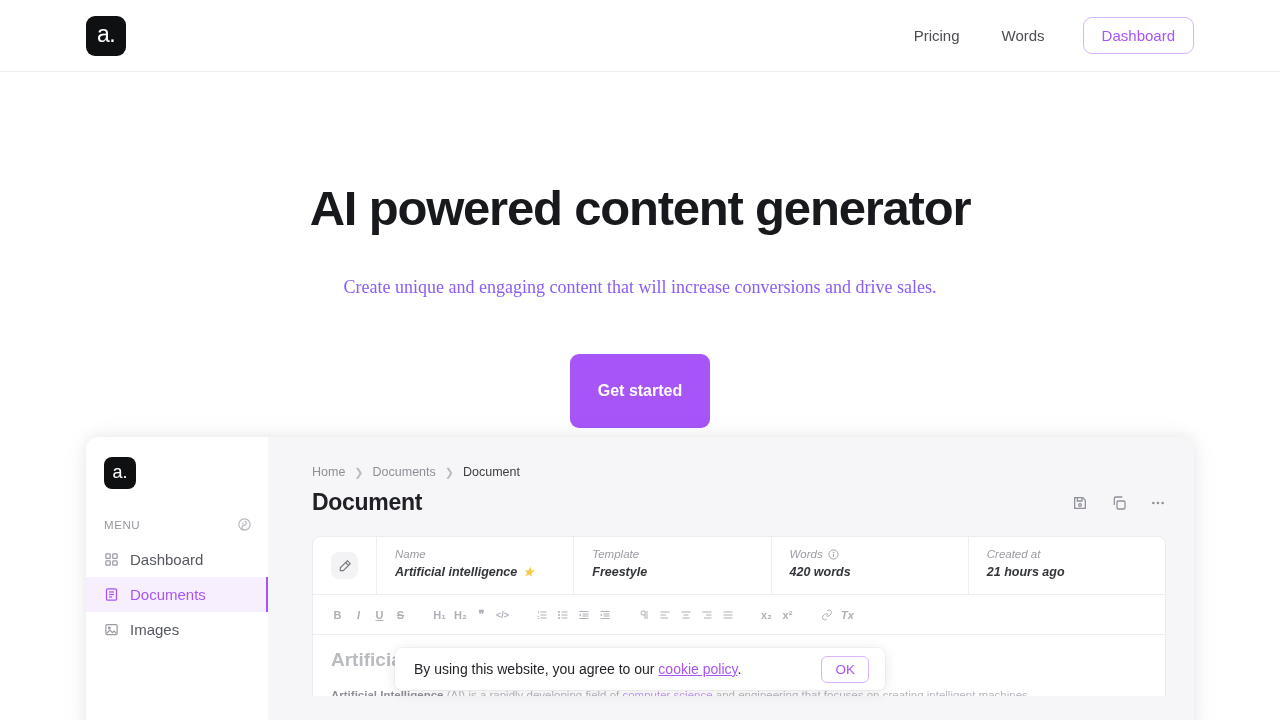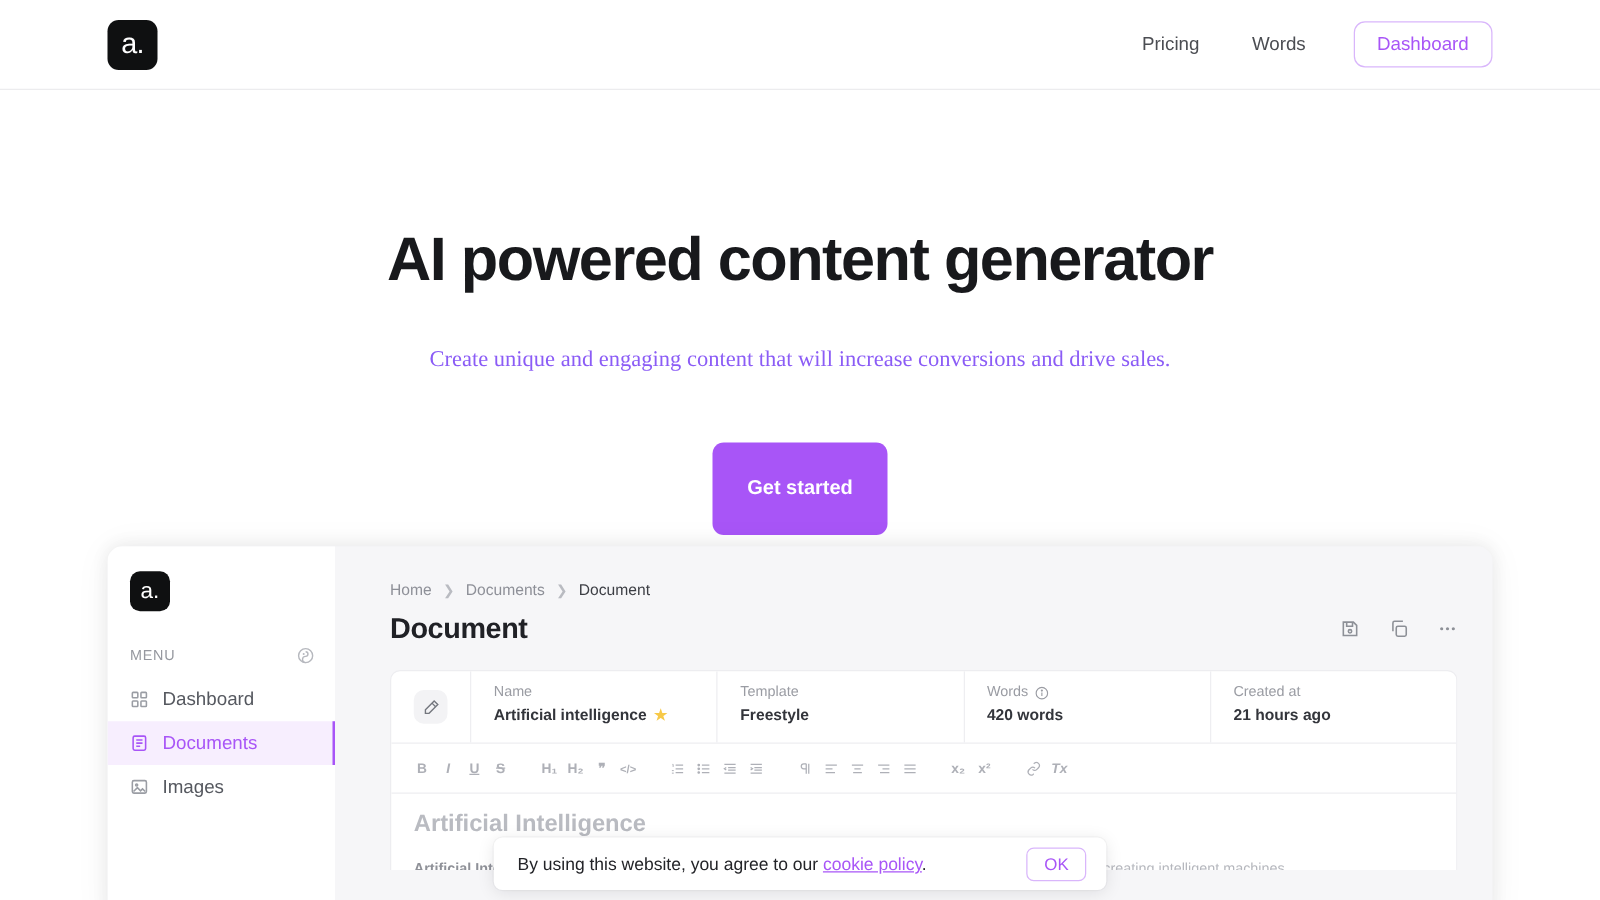--- a/index.html
+++ b/index.html
@@ -197,20 +197,21 @@
     border: 1px solid #ededf0;
     border-radius: 8px 8px 0 0;
     border-bottom: none;
     height: 160px;
     overflow: hidden;
   }
   .meta-row {
     display: flex;
     height: 58px;
     border-bottom: 1px solid #eeeef1;
+    font-style: italic;
   }
   .meta-icon-cell {
     width: 64px;
     display: flex; align-items: center; justify-content: center;
     border-right: 1px solid #eeeef1;
     flex: none;
   }
   .pen-badge {
     width: 27px; height: 27px;
     border-radius: 8px;
@@ -271,21 +272,21 @@
     color: #b5b7bd;
     line-height: 1.5;
     white-space: nowrap;
   }
   .doc-p b { color: #8f9198; }
   .doc-p .lnk { color: #c39af5; }
 
   
   .cookie {
     position: absolute;
-    left: 395px; top: 670px;
+    left: 395px; top: 648px;
     width: 490px;
     height: 42px;
     background: #fff;
     border-radius: 7px;
     box-shadow: 0 2px 14px rgba(17,17,26,0.10), 0 0 0 1px rgba(17,17,26,0.03);
     display: flex;
     align-items: center;
     padding: 0 16px 0 19px;
     z-index: 20;
   }

